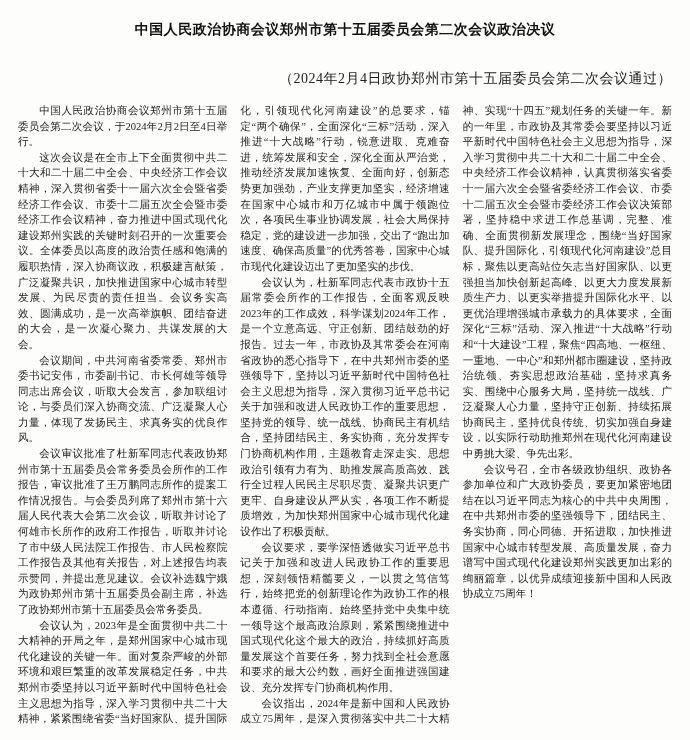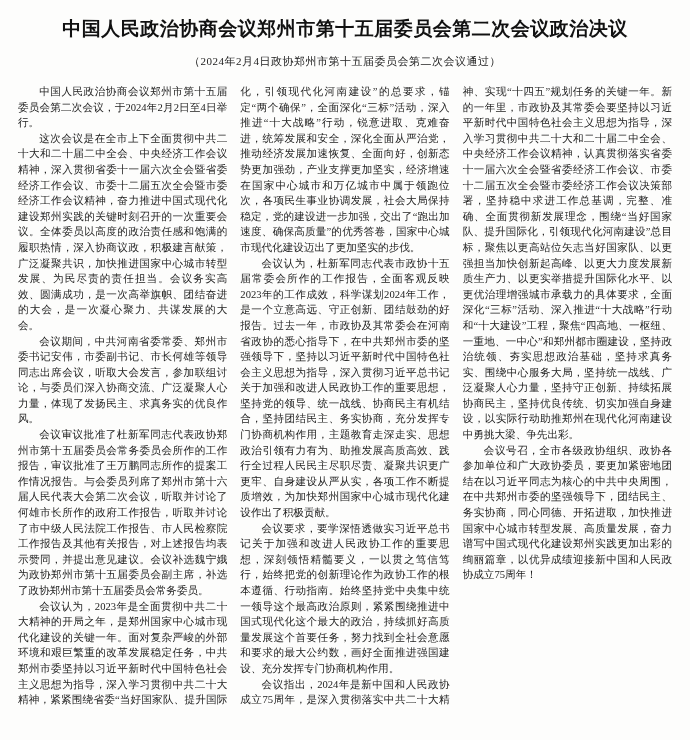--- a/index.html
+++ b/index.html
@@ -14,29 +14,29 @@
     box-sizing: border-box;
     width: 690px; height: 740px;
     padding: 0 18px;
     background: #fdfdfc;
   }
   .doc-title {
     margin: 0; padding-top: 17px;
     text-align: center;
     font-family: "Liberation Sans", sans-serif;
     font-weight: 700;
-    font-size: 19px;
+    font-size: 14px;
     letter-spacing: 0.5px;
     color: #111;
     line-height: 24px;
   }
   .doc-subtitle {
-    margin-top: 13px;
-    text-align: center;
-    font-size: 11px;
+    margin-top: 29px;
+    text-align: right;
+    font-size: 14px;
     color: #222;
     letter-spacing: 0.5px;
   }
   .body-columns {
     margin-top: 15px;
     height: 634px;
     column-count: 3;
     column-gap: 13px;
     column-fill: auto;
     overflow: hidden;

